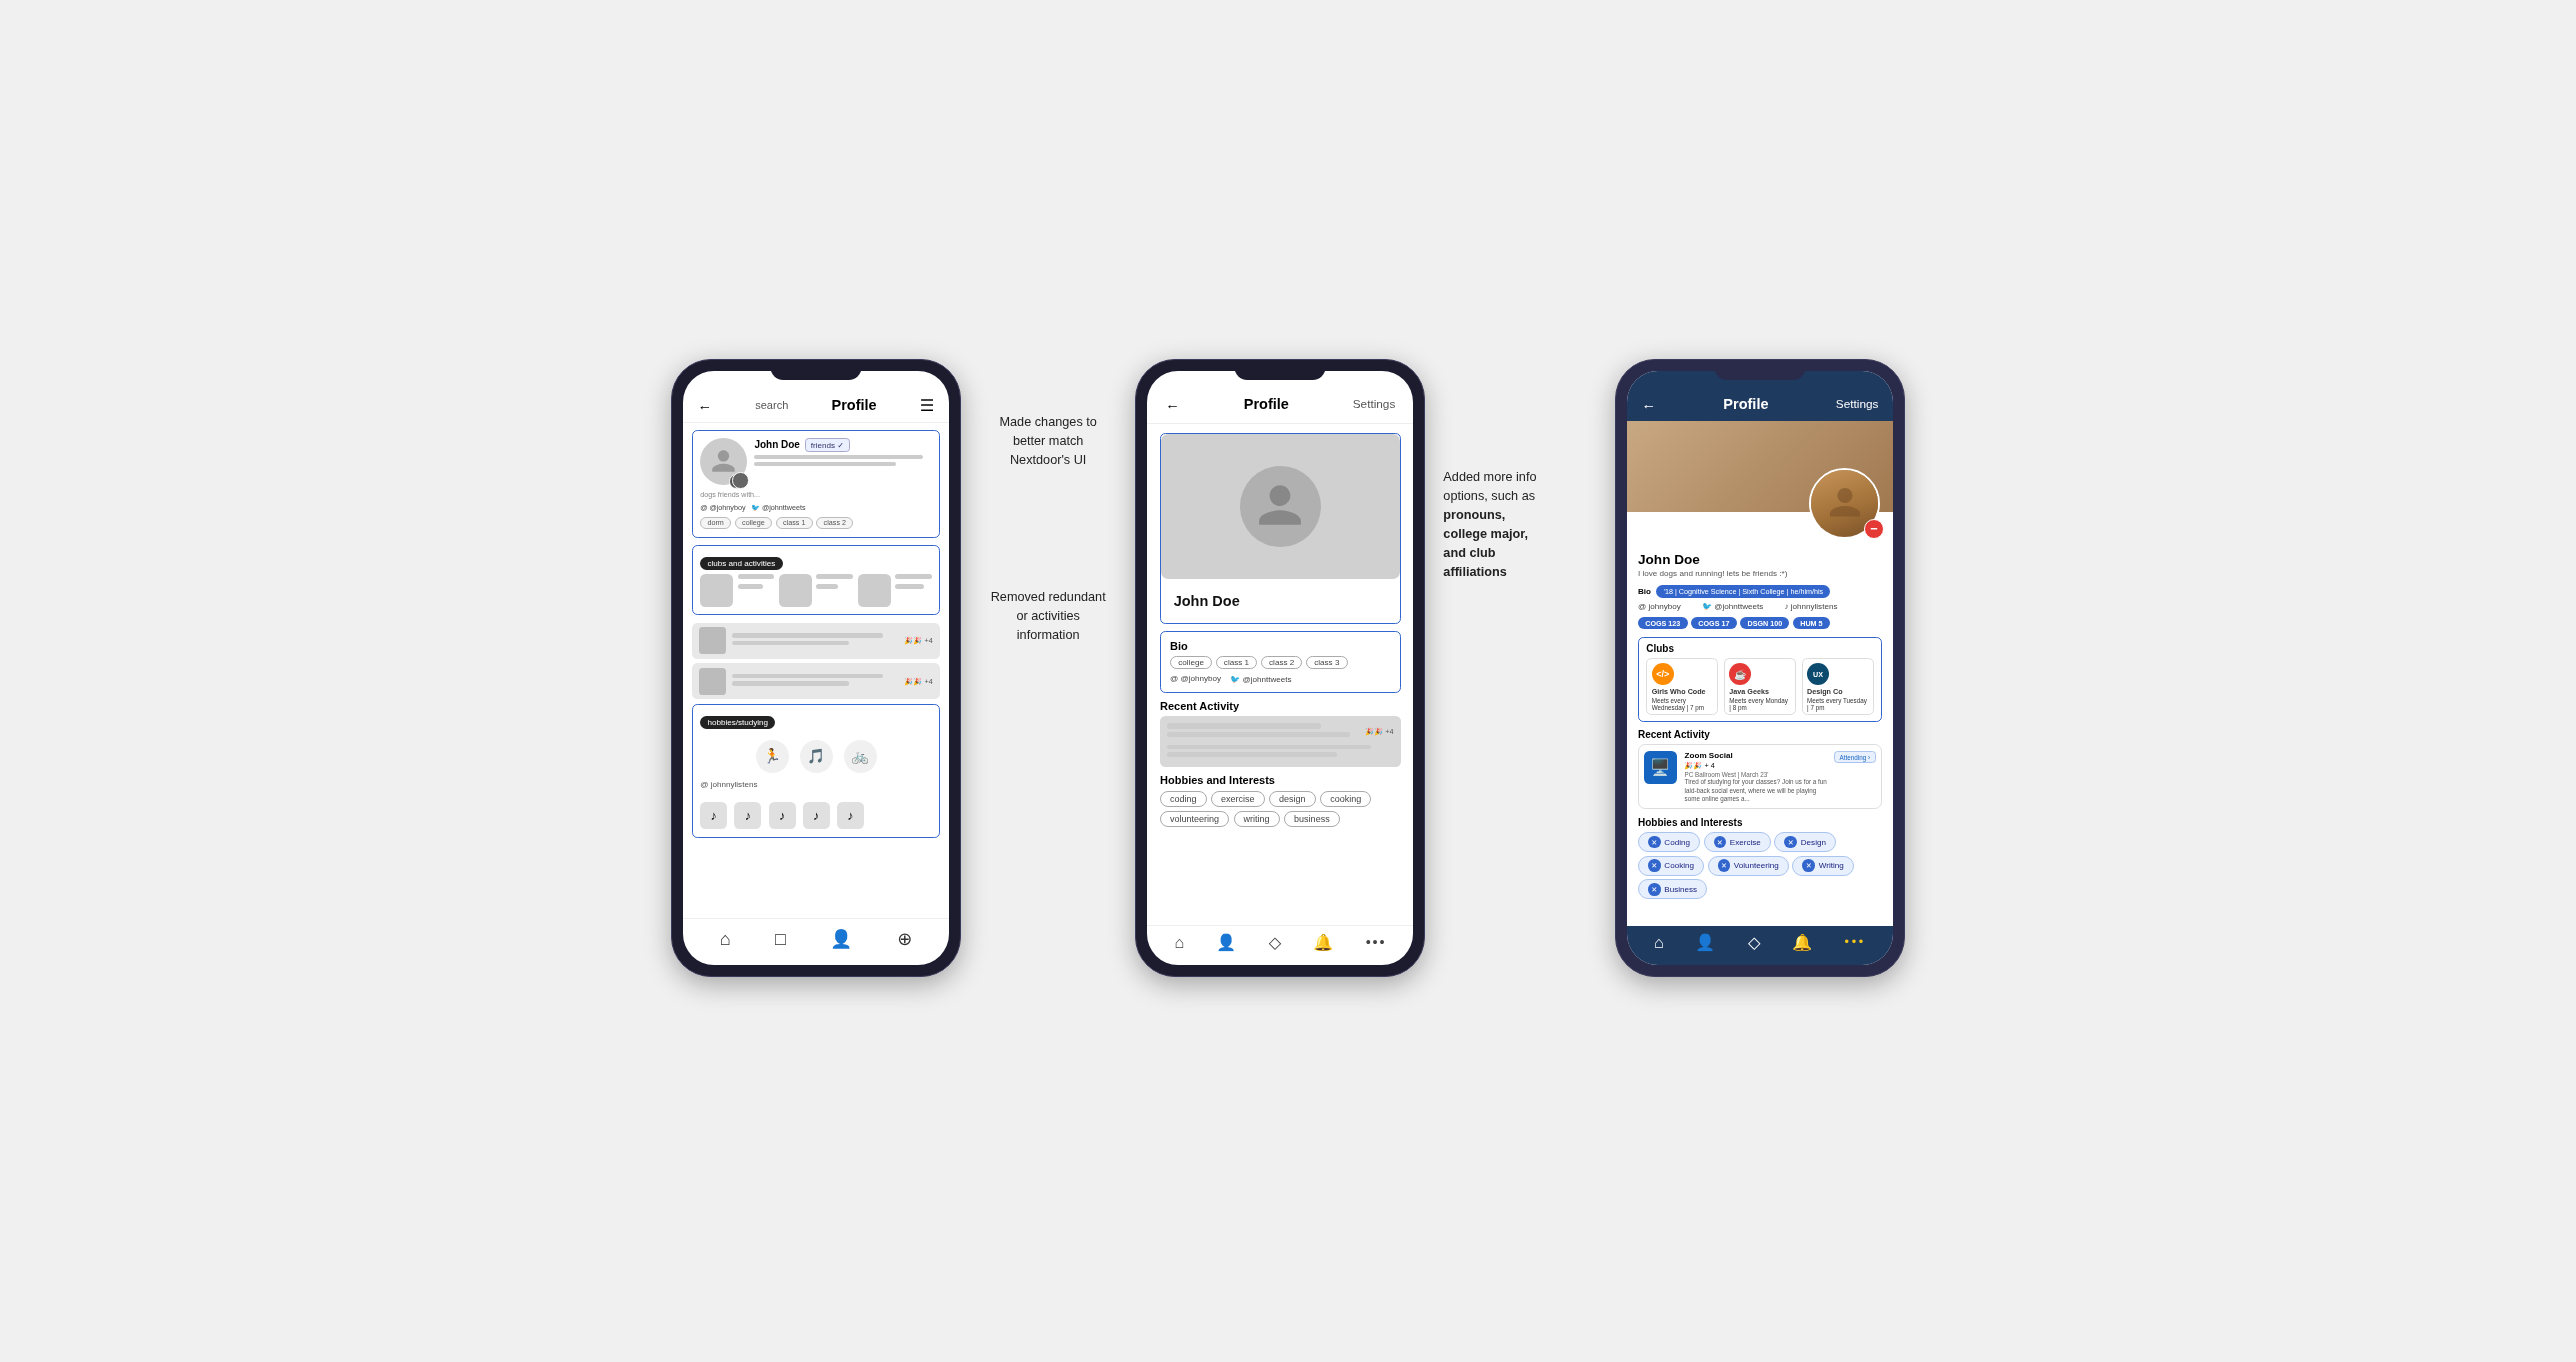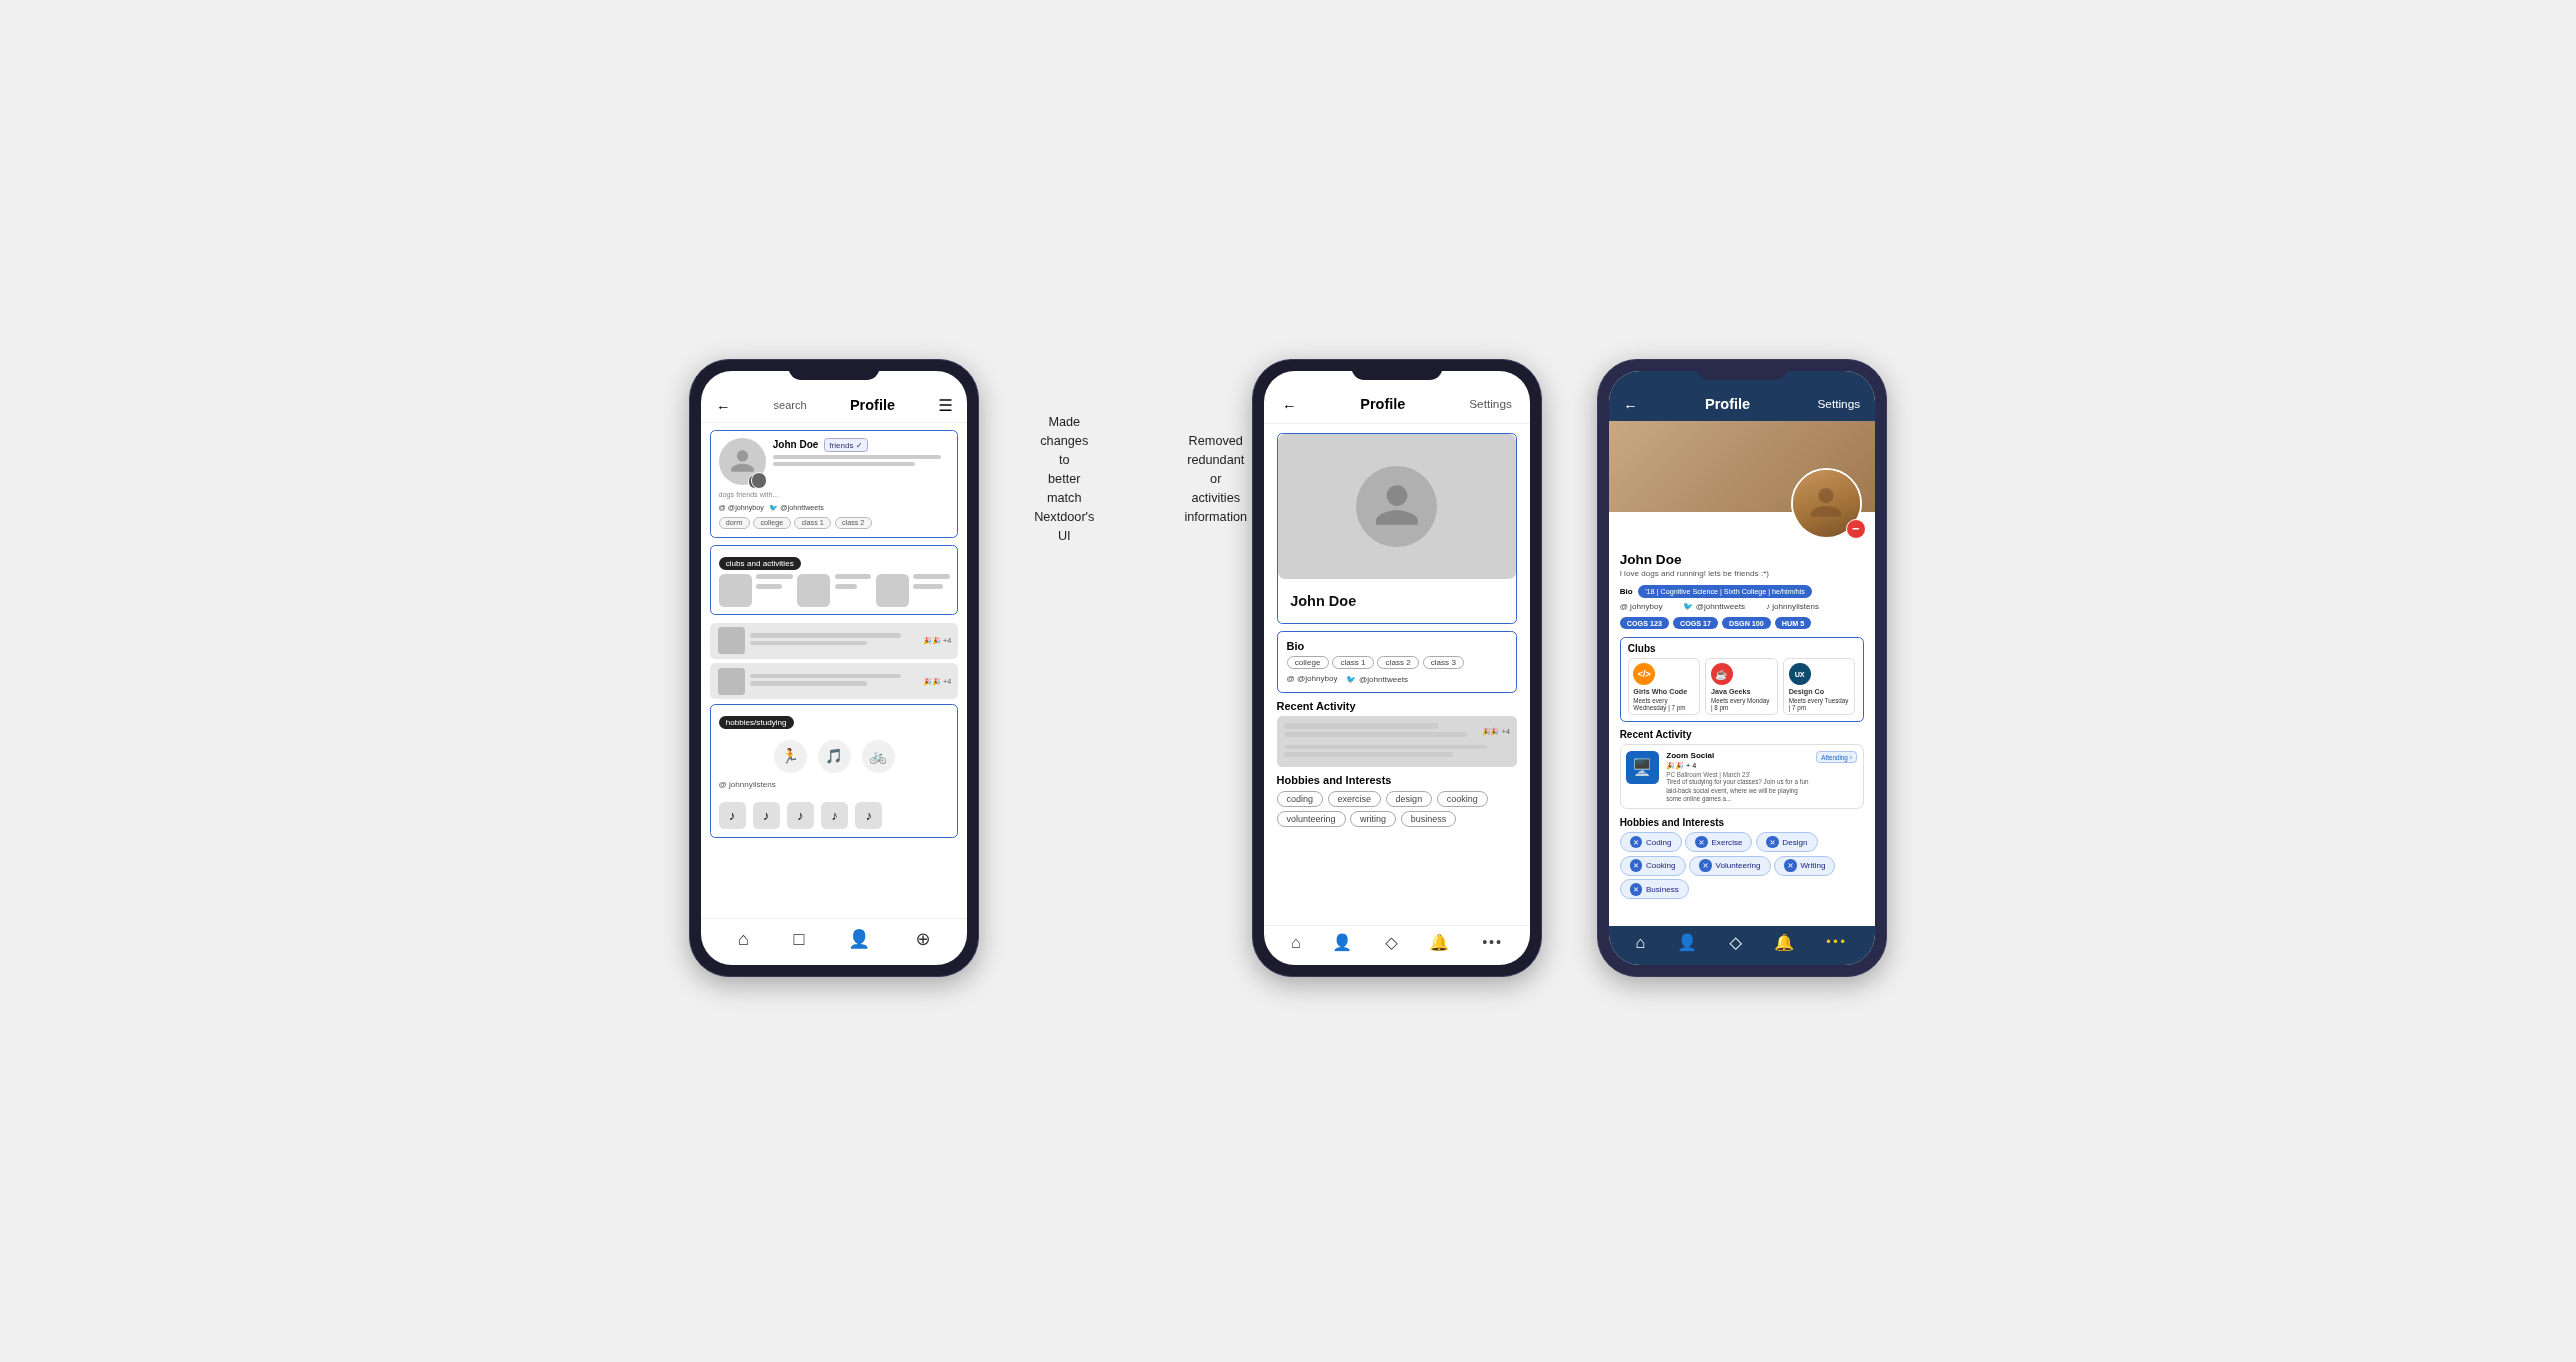--- a/index.html
+++ b/index.html
@@ -624,21 +624,21 @@
           <div class="bottom-nav">
             <span class="nav-icon">⌂</span>
             <span class="nav-icon">□</span>
             <span class="nav-icon">👤</span>
             <span class="nav-icon">⊕</span>
           </div>
         </div>
       </div>
     </div>
 
-    <div style="display:flex;flex-direction:row;justify-content:space-around;align-items:center;width:163px;padding-top:54px;gap:90px;">
+    <div style="display:flex;flex-direction:column;justify-content:space-around;align-items:center;width:163px;padding-top:54px;gap:118px;">
       <div class="annotation">
         <span>Made changes to</span><br>
         <span>better match</span><br>
         <span>Nextdoor's UI</span>
       </div>
       <div class="annotation">
         <span>Removed redundant</span><br>
         <span>or activities</span><br>
         <span>information</span>
       </div>
@@ -719,20 +719,30 @@
             <span class="nav-icon-p2">⌂</span>
             <span class="nav-icon-p2">👤</span>
             <span class="nav-icon-p2">◇</span>
             <span class="nav-icon-p2">🔔</span>
             <span class="nav-dots">•••</span>
           </div>
         </div>
       </div>
     </div>
 
+    <div style="display:flex;flex-direction:column;justify-content:center;align-items:flex-start;width:181px;padding-top:109px;">
+      <div class="annotation" style="text-align:left;">
+        <span>Added more info</span><br>
+        <span>options, such as</span><br>
+        <strong>pronouns,</strong><br>
+        <strong>college major,</strong><br>
+        <strong>and club</strong><br>
+        <strong>affiliations</strong>
+      </div>
+    </div>
 
     <div class="phone-col">
       <div class="phone phone3" style="background:#2a2a4a;">
         <div class="phone-notch" style="background:#2a2a4a;"></div>
         <div class="phone-screen">
 
           <div class="phone3-header">
             <span style="color:#fff;font-size:14.5px;">←</span>
             <span style="color:#fff;font-weight:600;font-size:14.5px;">Profile</span>
             <span style="color:#fff;font-size:11.8px;">Settings</span>

